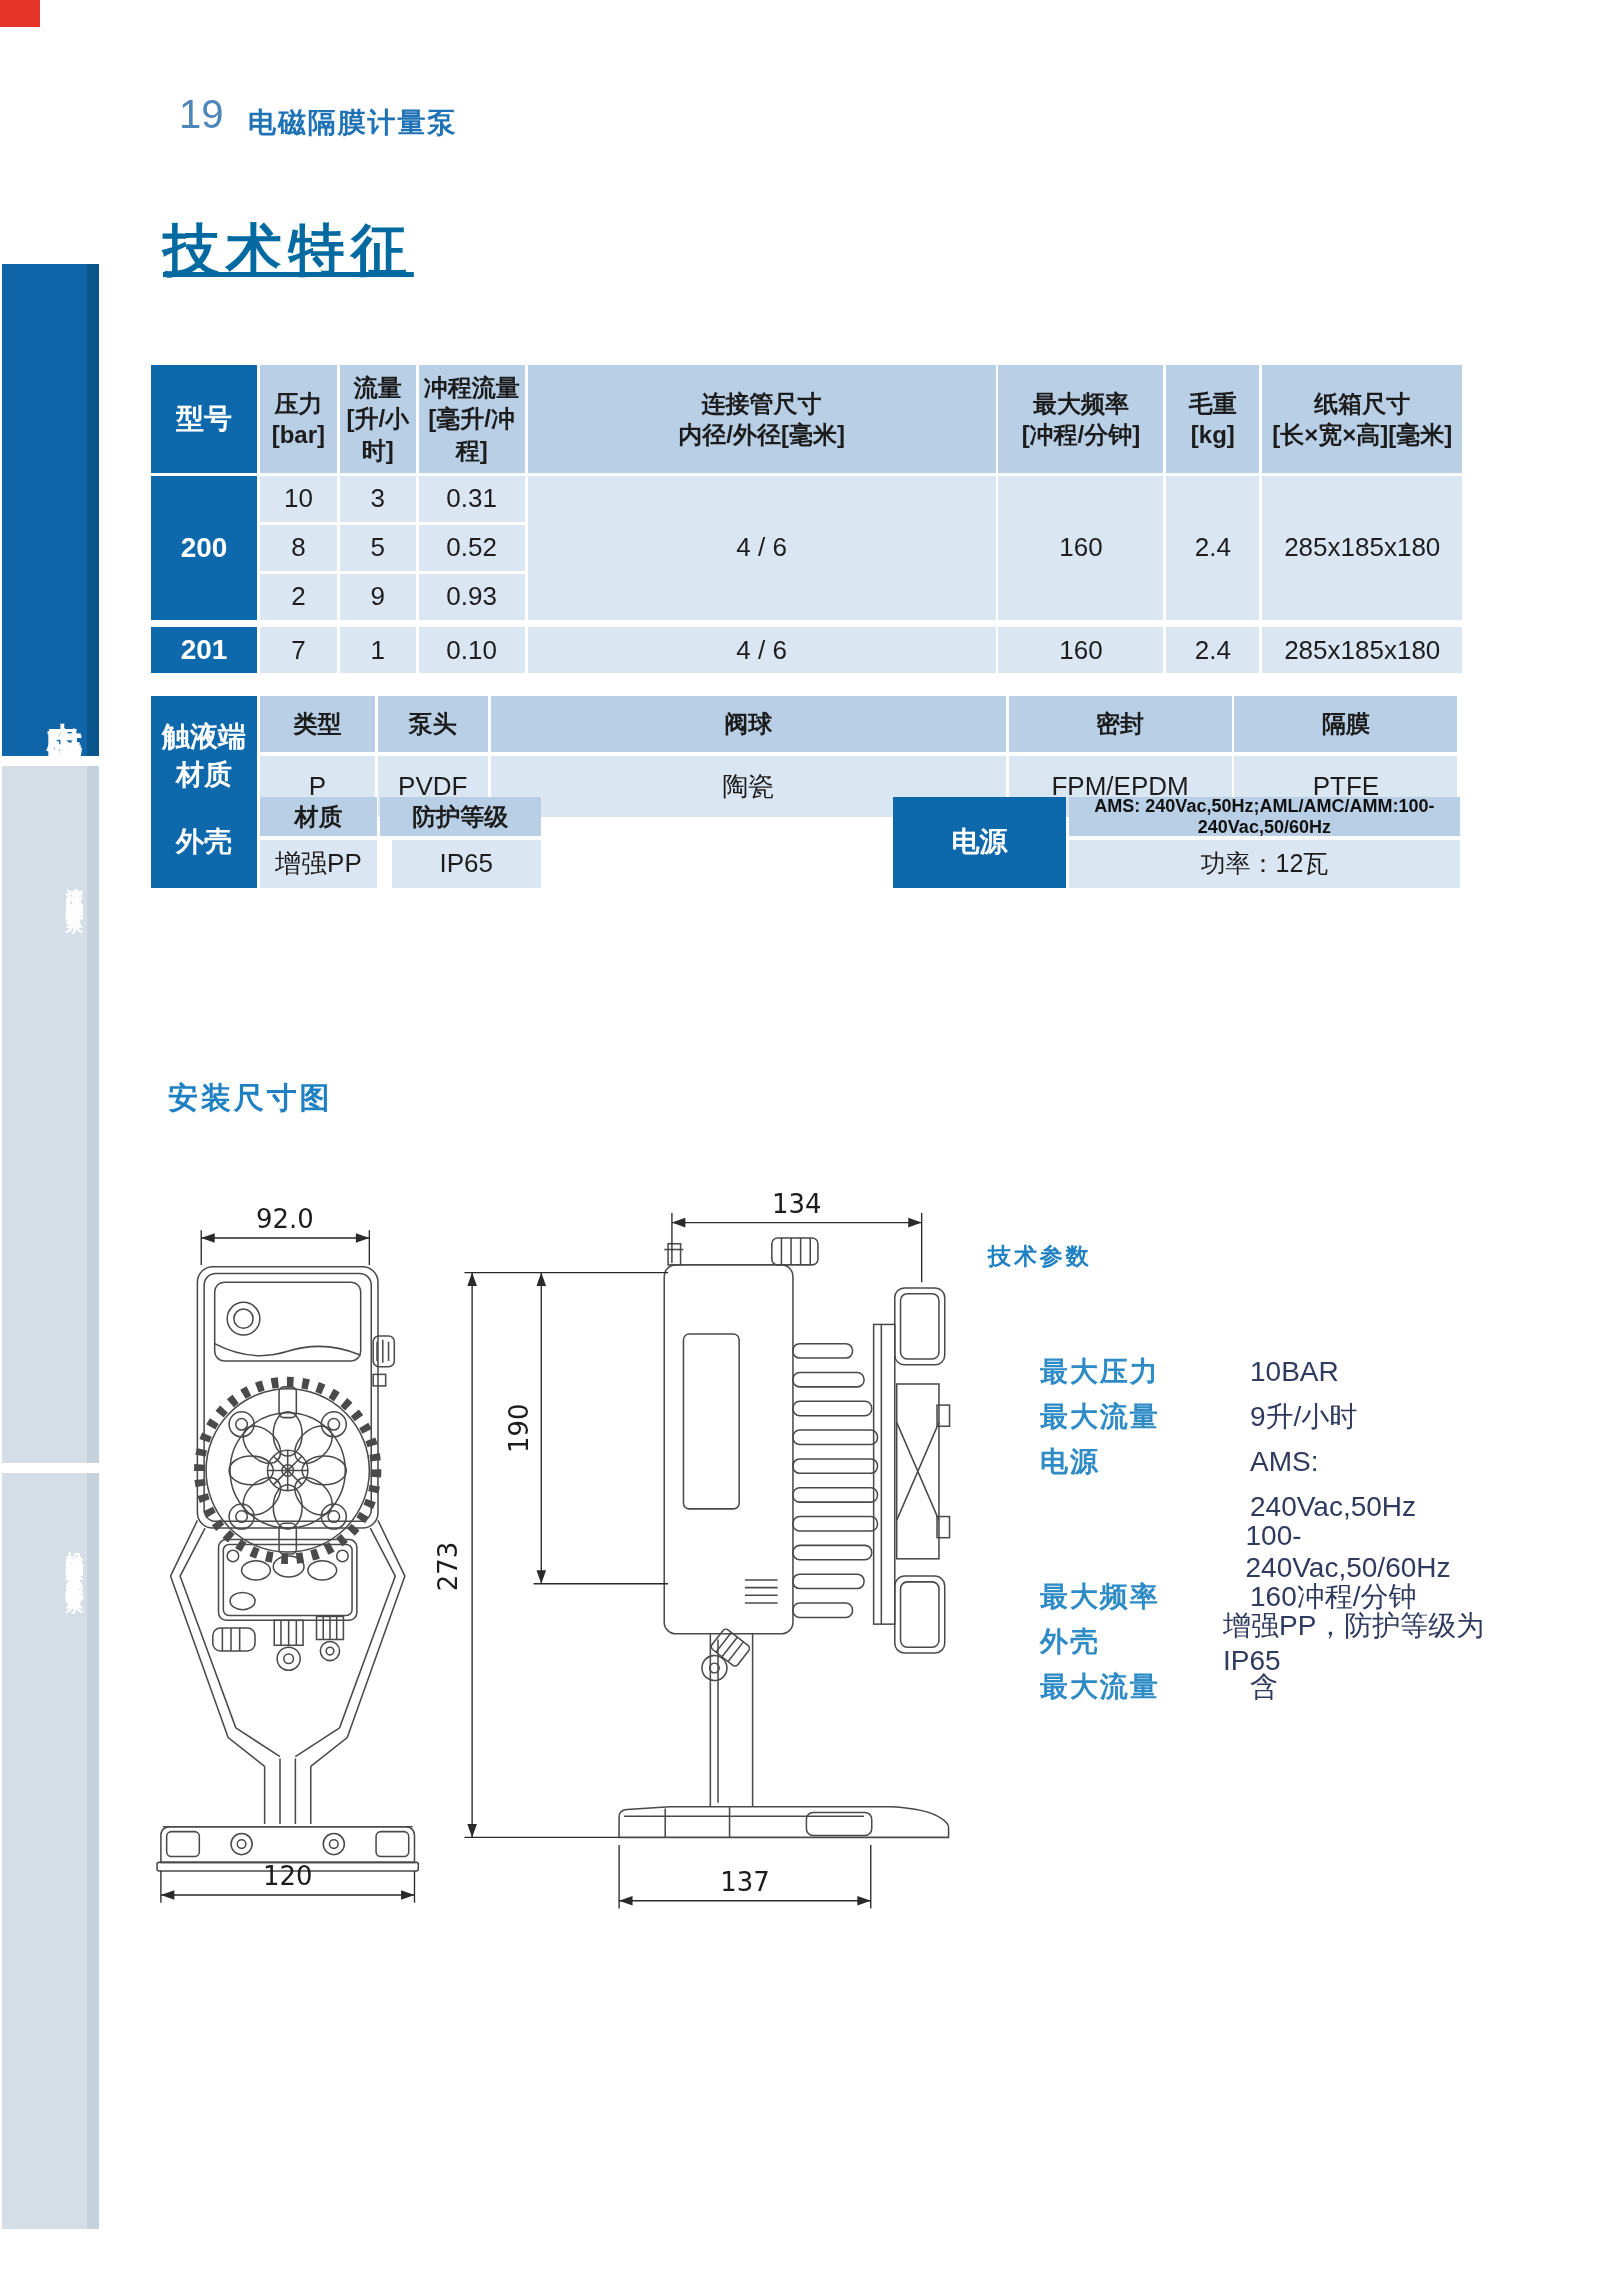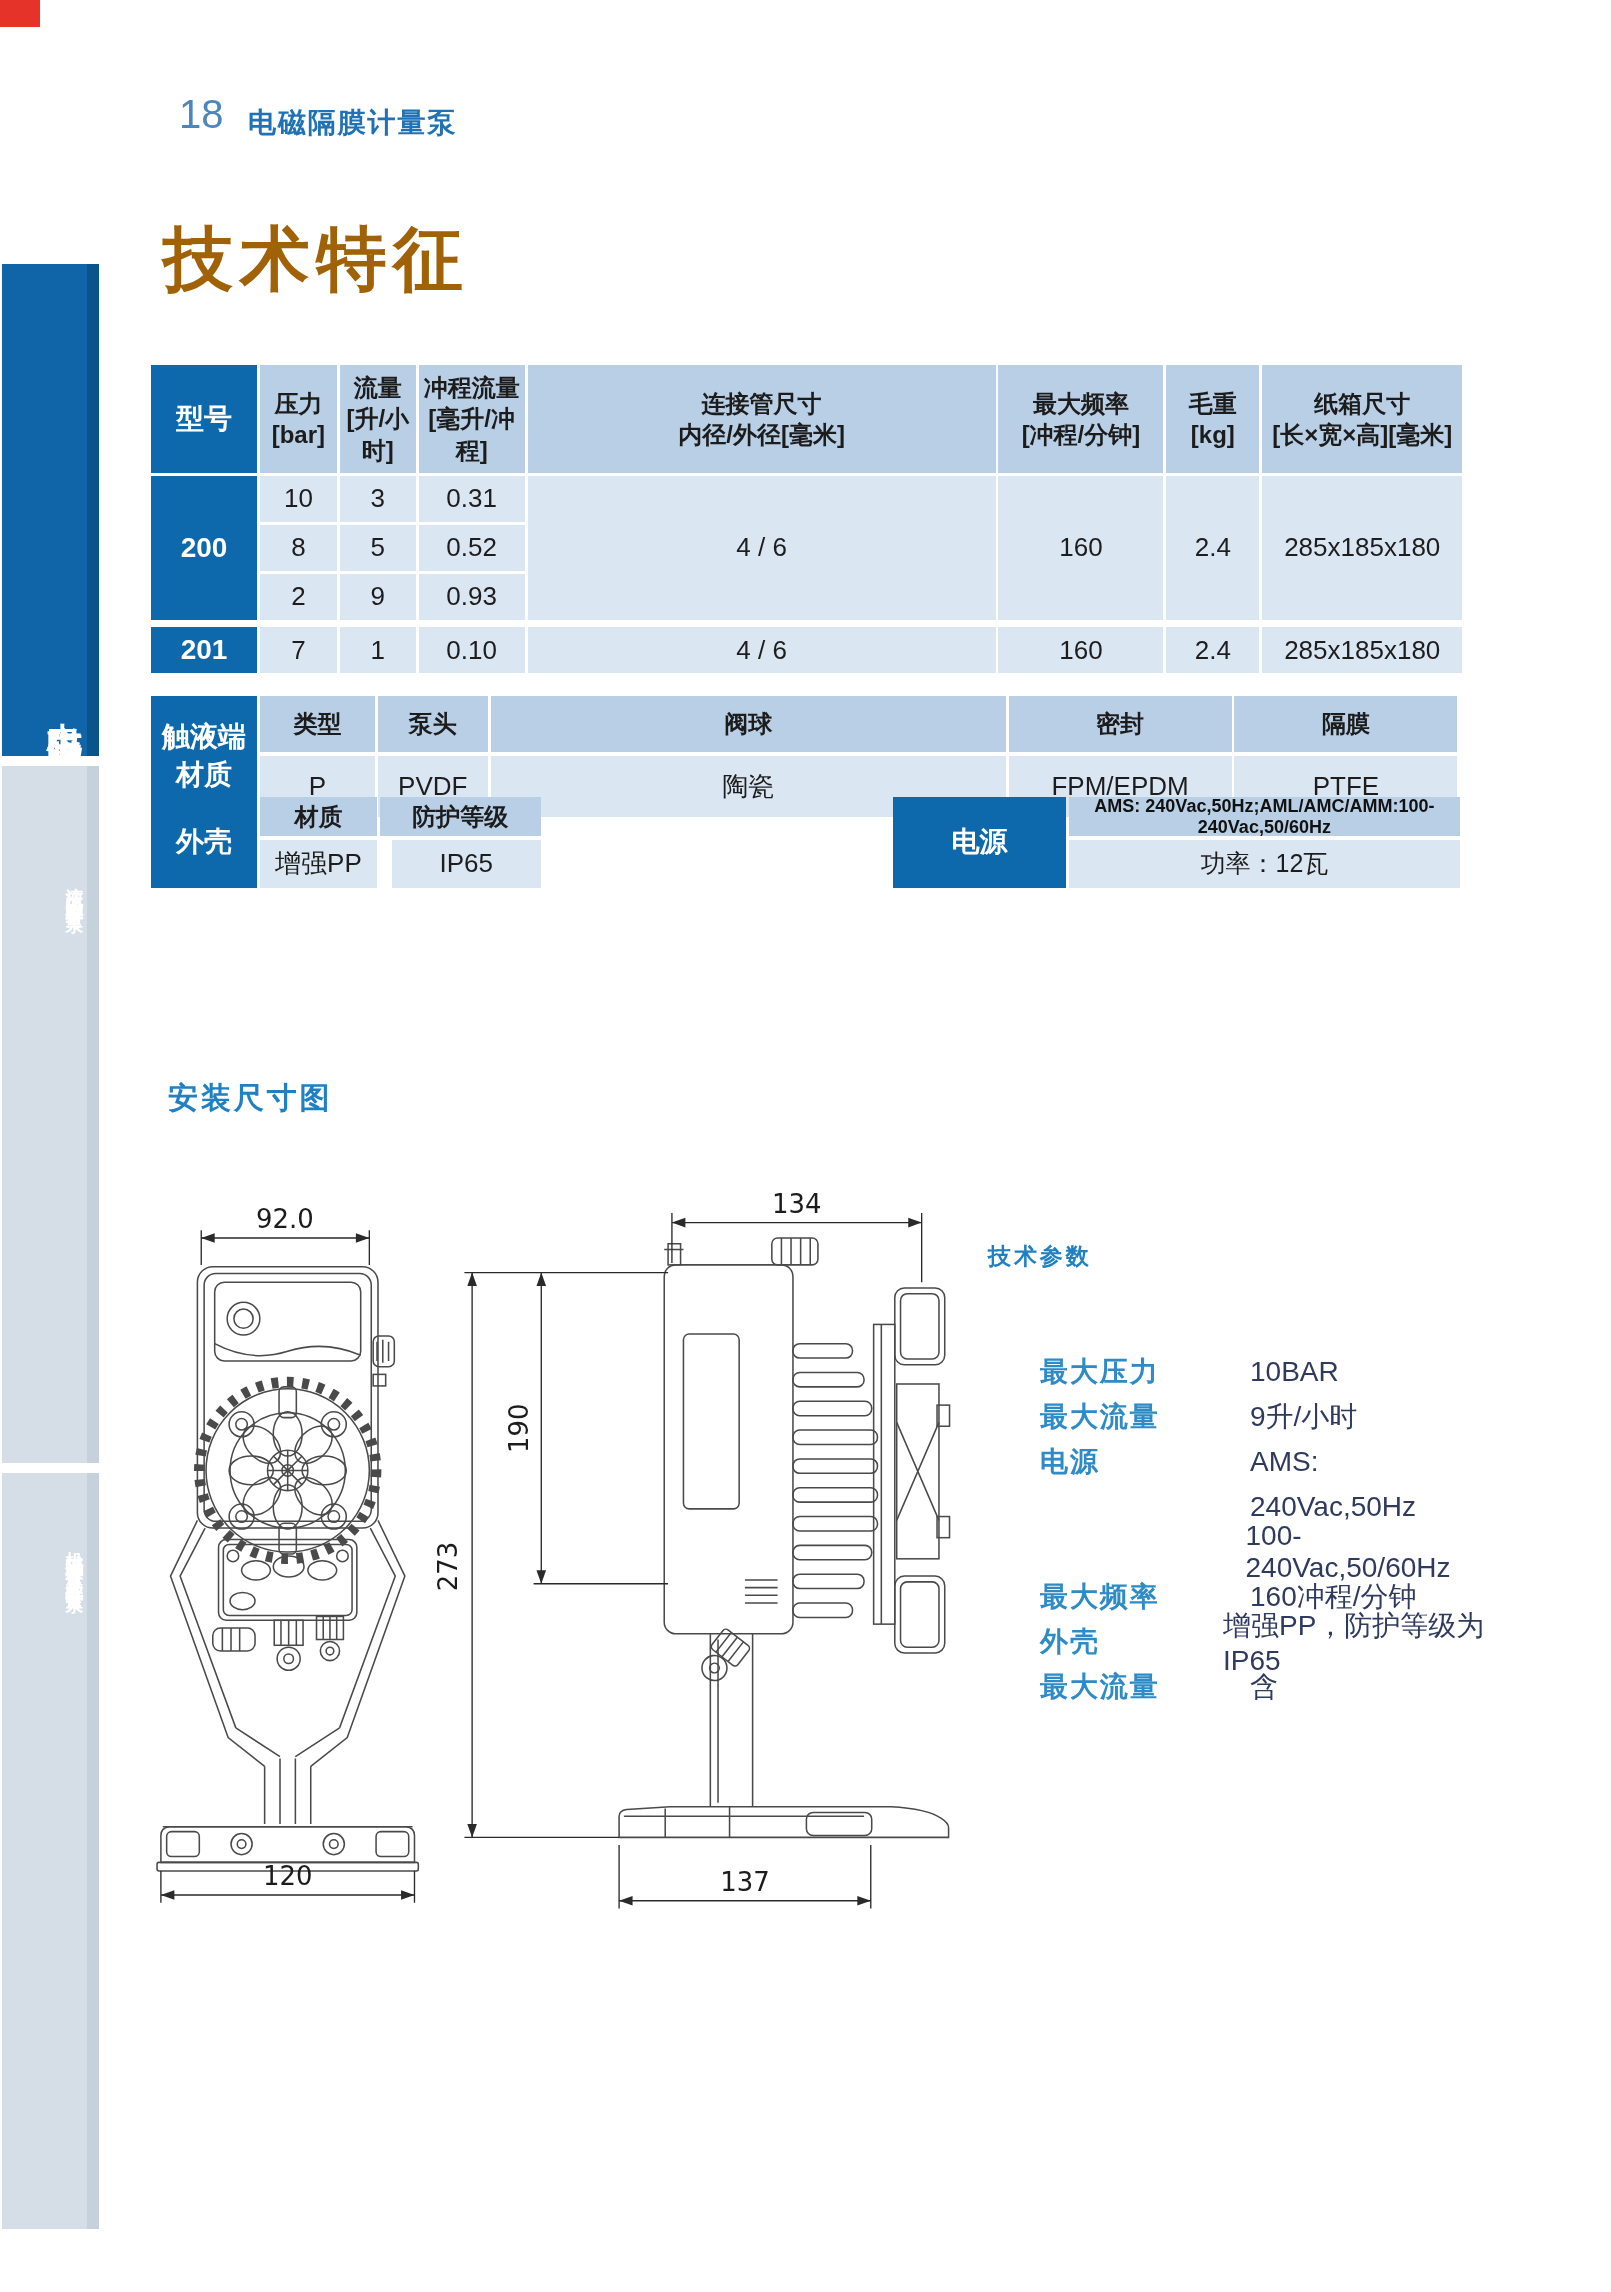--- a/index.html
+++ b/index.html
@@ -4,21 +4,21 @@
 <style>
   html,body{margin:0;padding:0;background:#9a9a9a;}
   .page{position:relative;width:1611px;height:2292px;background:#ffffff;overflow:hidden;
         font-family:"Liberation Sans",sans-serif;}
   .abs{position:absolute;}
 
   
   .corner{left:0;top:0;width:40px;height:27px;background:#e5332a;}
   .pagenum{left:179px;top:92px;font-size:40px;color:#4c86bb;font-weight:400;}
   .section-name{left:248px;top:104px;font-size:28px;font-weight:700;color:#1e72b5;letter-spacing:1.9px;}
-  .doc-title{left:163px;top:213px;font-size:70px;font-weight:700;color:#a16207;letter-spacing:6.7px;}
+  .doc-title{left:163px;top:213px;font-size:56px;font-weight:700;color:#0369a1;letter-spacing:6.7px;text-decoration:underline;}
 
   
   .side{left:1.9px;width:97px;}
   .side-blue{top:264px;height:492px;background:linear-gradient(90deg,#0f65a8 88%,#0a548c 88%);}
   .side-gray1{top:766px;height:697px;background:linear-gradient(90deg,#d5dee7 88%,#c5d2dc 88%);}
   .side-gray2{top:1473px;height:756px;background:linear-gradient(90deg,#d5dee7 88%,#c5d2dc 88%);}
   .vtext{position:absolute;writing-mode:vertical-rl;text-orientation:upright;color:#ffffff;font-weight:700;}
   .vt1{right:11.5px;bottom:21px;font-size:35px;letter-spacing:5.8px;}
   .vt2{right:12.5px;top:107px;font-size:18px;letter-spacing:4.8px;}
   .vt3{right:12.5px;top:63px;font-size:18px;letter-spacing:3.8px;}
@@ -52,21 +52,21 @@
   .ln{stroke:#4a4a4a;stroke-width:1.6;fill:none;}
   .dim{stroke:#2a2a2a;stroke-width:1.4;fill:none;}
   .ar{fill:#2a2a2a;stroke:none;}
 </style>
 </head>
 <body>
 
 <div class="page">
 
   <div class="abs corner"></div>
-  <div class="abs pagenum">18</div>
+  <div class="abs pagenum">19</div>
   <div class="abs section-name">电磁隔膜计量泵</div>
   <div class="abs doc-title">技术特征</div>
 
   <div class="abs side side-blue">
     <span class="vtext vt1">电磁隔膜计量泵</span>
   </div>
   <div class="abs side side-gray1">
     <span class="vtext vt2">液压隔膜计量泵</span>
   </div>
   <div class="abs side side-gray2">

